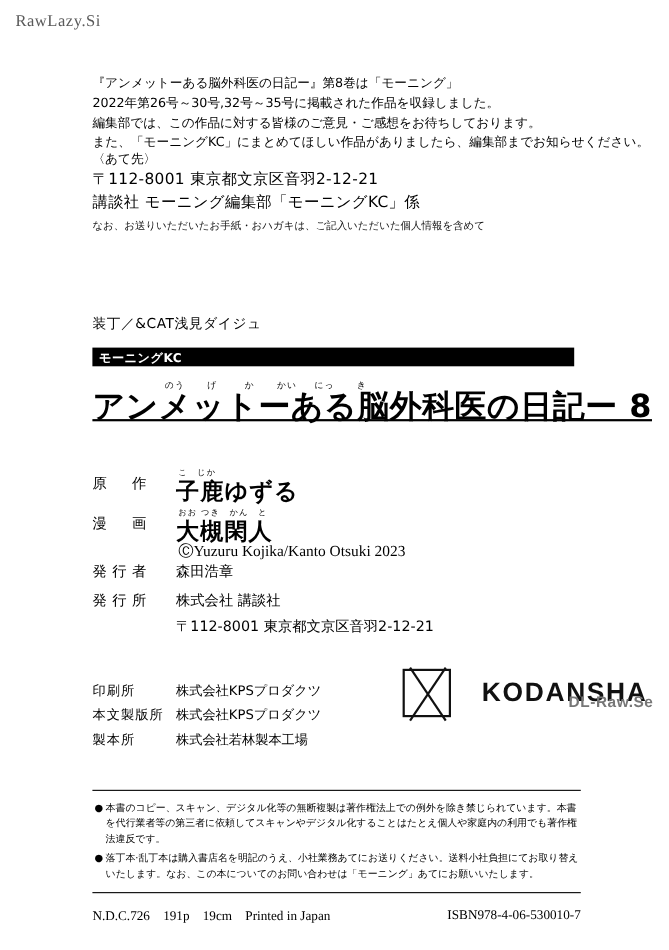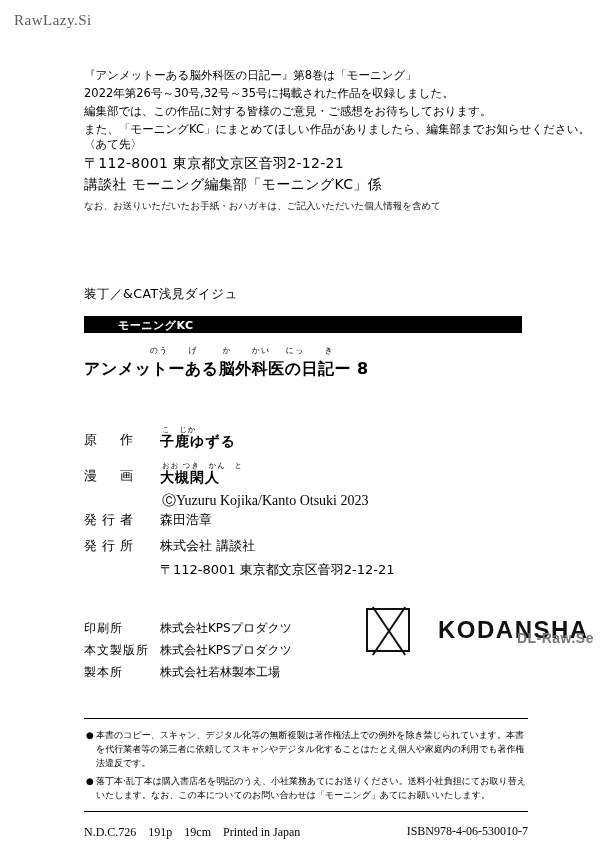--- a/index.html
+++ b/index.html
@@ -96,45 +96,45 @@
   }
   .band .band-label {
     position: absolute;
     left: 6px;
     top: 2px;
     color: #ffffff;
     font-size: 11px;
     font-family: "DejaVu Sans", sans-serif;
     font-weight: bold;
     letter-spacing: 0.5px;
-    margin-left: 28px;
   }
 
   .title-block {
     position: absolute;
     left: 84px;
     top: 345px;
     width: 450px;
   }
   .ruby-row {
     font-size: 8px;
     font-family: "DejaVu Sans", sans-serif;
     letter-spacing: 1px;
     height: 10px;
     margin-left: 58px;
     color: #000;
   }
   .ruby-row span { display: inline-block; width: 34px; text-align: center; }
   .booktitle {
-    font-size: 16px;
+    font-size: 29px;
     font-family: "DejaVu Sans", sans-serif;
     font-weight: bold;
     letter-spacing: 0.5px;
     line-height: 28px;
     white-space: nowrap;
+    text-decoration: underline;
   }
   .pubdate {
     margin-top: 4px;
     font-size: 12px;
     font-family: "DejaVu Sans", sans-serif;
     letter-spacing: 0.2px;
   }
   .pubdate .paren { font-size: 9.5px; }
 
   
@@ -154,21 +154,21 @@
     left: 0;
     font-size: 13px;
     letter-spacing: 5px;
   }
   .cred-value {
     position: absolute;
     left: 76px;
     font-size: 13px;
   }
   .cred-value.name-big {
-    font-size: 14px;
+    font-size: 21px;
     font-weight: bold;
     letter-spacing: 1px;
   }
   .cred-ruby {
     position: absolute;
     left: 78px;
     font-size: 7.5px;
     letter-spacing: 1px;
   }
   .copyline {

